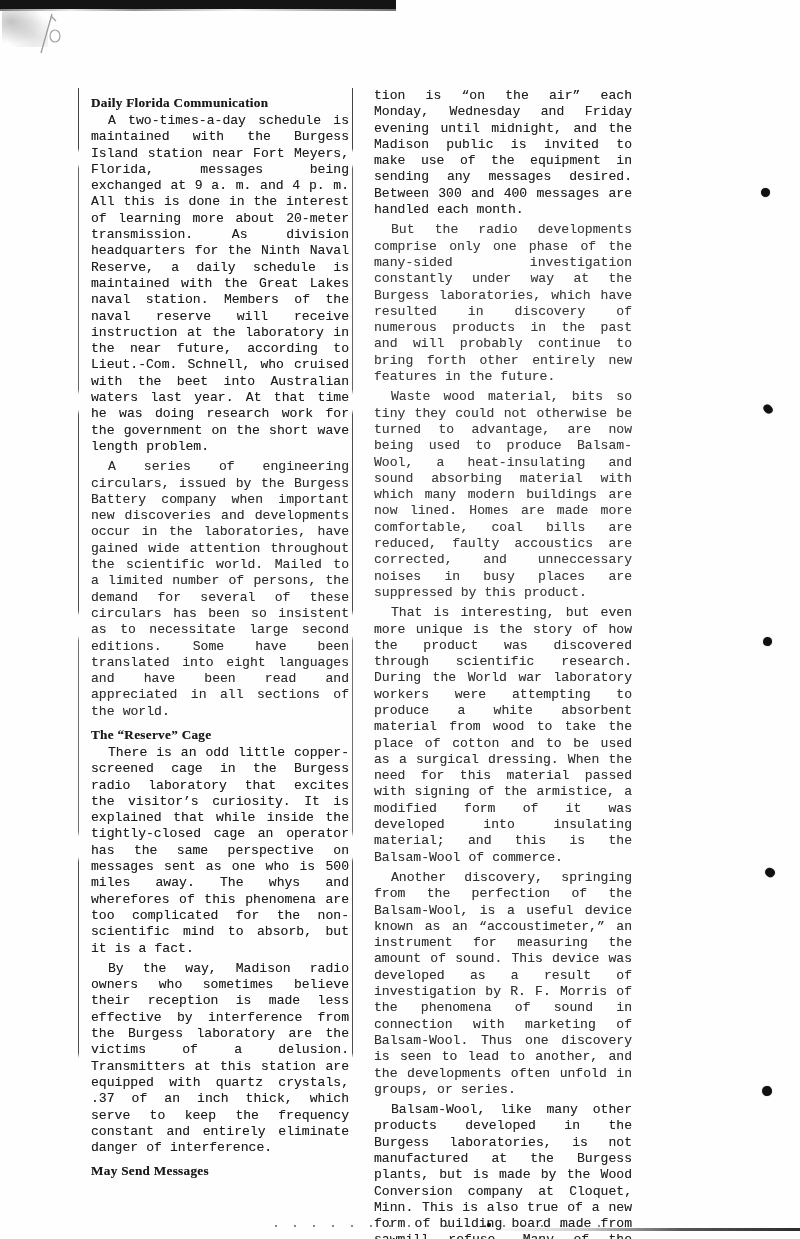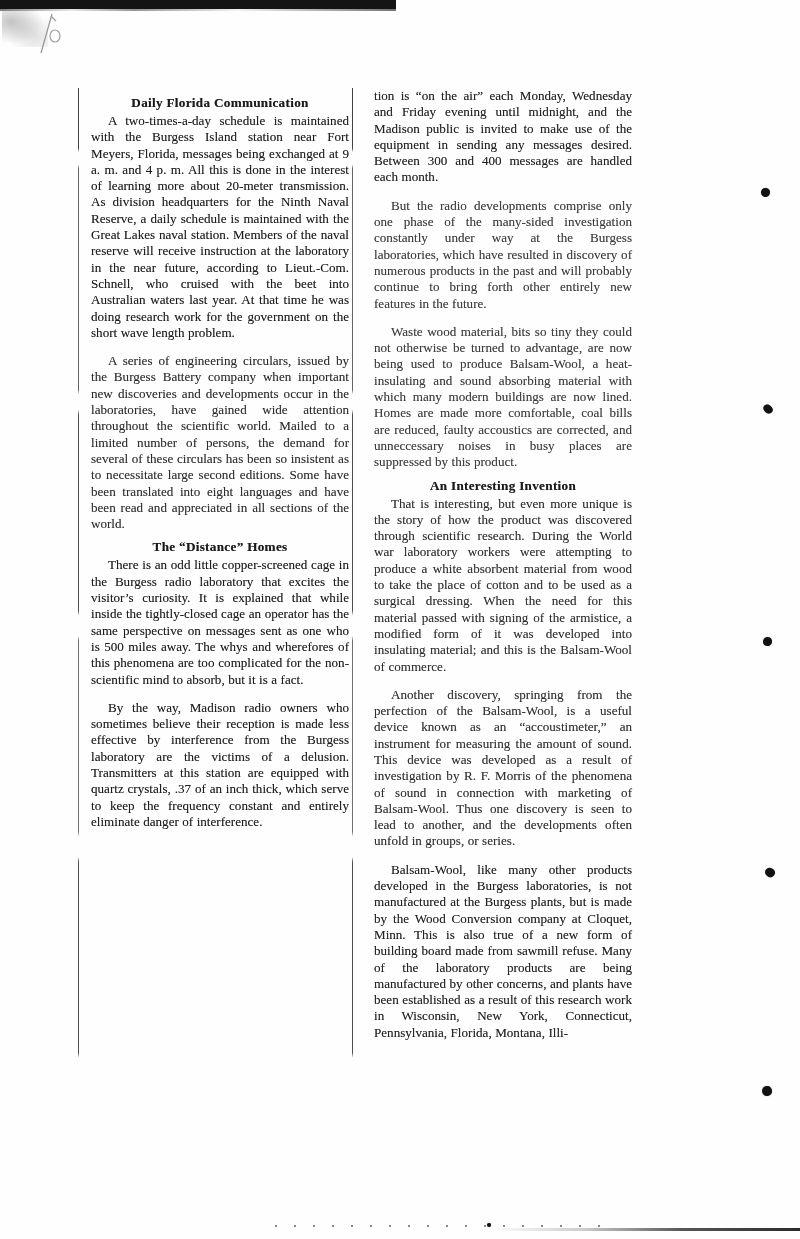--- a/index.html
+++ b/index.html
@@ -115,39 +115,39 @@
       rgba(35,35,35,.8) 77%, rgba(35,35,35,.8) 96%,
       rgba(255,255,255,0) 96.5%, rgba(255,255,255,0) 100%);
   }
   .rule-left   { left: 0px;   height: 1005px; }
   .rule-mid    { left: 274px; height: 1005px; }
 
   h2.head {
     font-family: "Liberation Serif", "DejaVu Serif", serif;
     font-size: 13.2px;
     font-weight: bold;
-    text-align: center;
     margin: 7px 0 2px 0;
     letter-spacing: .3px;
     color: #1b1b1b;
     text-shadow: 0 0 .6px rgba(0,0,0,.5);
   }
 
   p.para {
     font-size: 13.1px;
     line-height: 16.3px;
     margin: 0;
     text-align: justify;
     text-indent: 17px;
     color: #1d1d1d;
     word-spacing: .2px;
     text-shadow: 0 0 .45px rgba(0,0,0,.38);
     hyphens: manual;
-  }
-  p.para + p.para { margin-top: 12px; }
+    font-family: Liberation Mono, monospace;
+  }
+  p.para + p.para { margin-top: 4px; }
 
   
   .col.right p.para { color: #232323; }
   .fade-a { opacity: .93; }
   .fade-b { opacity: .88; }
 
   
   .speck {
     position: absolute;
     background: #111;
@@ -173,30 +173,30 @@
   <div class="scan-bottom-edge"></div>
 
   <div class="clipping">
     <div class="rule rule-left"></div>
     <div class="rule rule-mid"></div>
 
     <div class="col">
       <h2 class="head">Daily Florida Communication</h2>
       <p class="para">A two-times-a-day schedule is maintained with the Burgess Island station near Fort Meyers, Florida, messages being exchanged at 9 a. m. and 4 p. m. All this is done in the interest of learning more about 20-meter transmission. As division headquarters for the Ninth Naval Reserve, a daily schedule is maintained with the Great Lakes naval station. Members of the naval reserve will receive instruction at the laboratory in the near future, according to Lieut.-Com. Schnell, who cruised with the beet into Australian waters last year. At that time he was doing research work for the government on the short wave length problem.</p>
       <p class="para fade-a">A series of engineering circulars, issued by the Burgess Battery company when important new discoveries and developments occur in the laboratories, have gained wide attention throughout the scientific world. Mailed to a limited number of persons, the demand for several of these circulars has been so insistent as to necessitate large second editions. Some have been translated into eight languages and have been read and appreciated in all sections of the world.</p>
-      <h2 class="head">The “Distance” Homes</h2>
+      <h2 class="head">The “Reserve” Cage</h2>
       <p class="para">There is an odd little copper-screened cage in the Burgess radio laboratory that excites the visitor’s curiosity. It is explained that while inside the tightly-closed cage an operator has the same perspective on messages sent as one who is 500 miles away. The whys and wherefores of this phenomena are too complicated for the non-scientific mind to absorb, but it is a fact.</p>
       <p class="para">By the way, Madison radio owners who sometimes believe their reception is made less effective by interference from the Burgess laboratory are the victims of a delusion. Transmitters at this station are equipped with quartz crystals, .37 of an inch thick, which serve to keep the frequency constant and entirely eliminate danger of interference.</p>
+      <h2 class="head">May Send Messages</h2>
     </div>
 
     <div class="col right">
       <p class="para" style="text-indent:0">tion is “on the air” each Monday, Wednesday and Friday evening until midnight, and the Madison public is invited to make use of the equipment in sending any messages desired. Between 300 and 400 messages are handled each month.</p>
       <p class="para fade-b">But the radio developments comprise only one phase of the many-sided investigation constantly under way at the Burgess laboratories, which have resulted in discovery of numerous products in the past and will probably continue to bring forth other entirely new features in the future.</p>
       <p class="para fade-b">Waste wood material, bits so tiny they could not otherwise be turned to advantage, are now being used to produce Balsam-Wool, a heat-insulating and sound absorbing material with which many modern buildings are now lined. Homes are made more comfortable, coal bills are reduced, faulty accoustics are corrected, and unneccessary noises in busy places are suppressed by this product.</p>
-      <h2 class="head">An Interesting Invention</h2>
       <p class="para fade-a">That is interesting, but even more unique is the story of how the product was discovered through scientific research. During the World war laboratory workers were attempting to produce a white absorbent material from wood to take the place of cotton and to be used as a surgical dressing. When the need for this material passed with signing of the armistice, a modified form of it was developed into insulating material; and this is the Balsam-Wool of commerce.</p>
       <p class="para fade-a">Another discovery, springing from the perfection of the Balsam-Wool, is a useful device known as an “accoustimeter,” an instrument for measuring the amount of sound. This device was developed as a result of investigation by R. F. Morris of the phenomena of sound in connection with marketing of Balsam-Wool. Thus one discovery is seen to lead to another, and the developments often unfold in groups, or series.</p>
       <p class="para">Balsam-Wool, like many other products developed in the Burgess laboratories, is not manufactured at the Burgess plants, but is made by the Wood Conversion company at Cloquet, Minn. This is also true of a new form of building board made from sawmill refuse. Many of the laboratory products are being manufactured by other concerns, and plants have been established as a result of this research work in Wisconsin, New York, Connecticut, Pennsylvania, Florida, Montana, Illi-</p>
     </div>
   </div>
 
   <div id="speck-layer">
       <div class="speck" style="left: 761px; top: 188px; width: 9px; height: 9px; transform: rotate(0deg);"></div>
       <div class="speck" style="left: 763px; top: 405px; width: 10px; height: 8px; transform: rotate(37deg);"></div>
       <div class="speck" style="left: 763px; top: 637px; width: 9px; height: 9px; transform: rotate(74deg);"></div>

